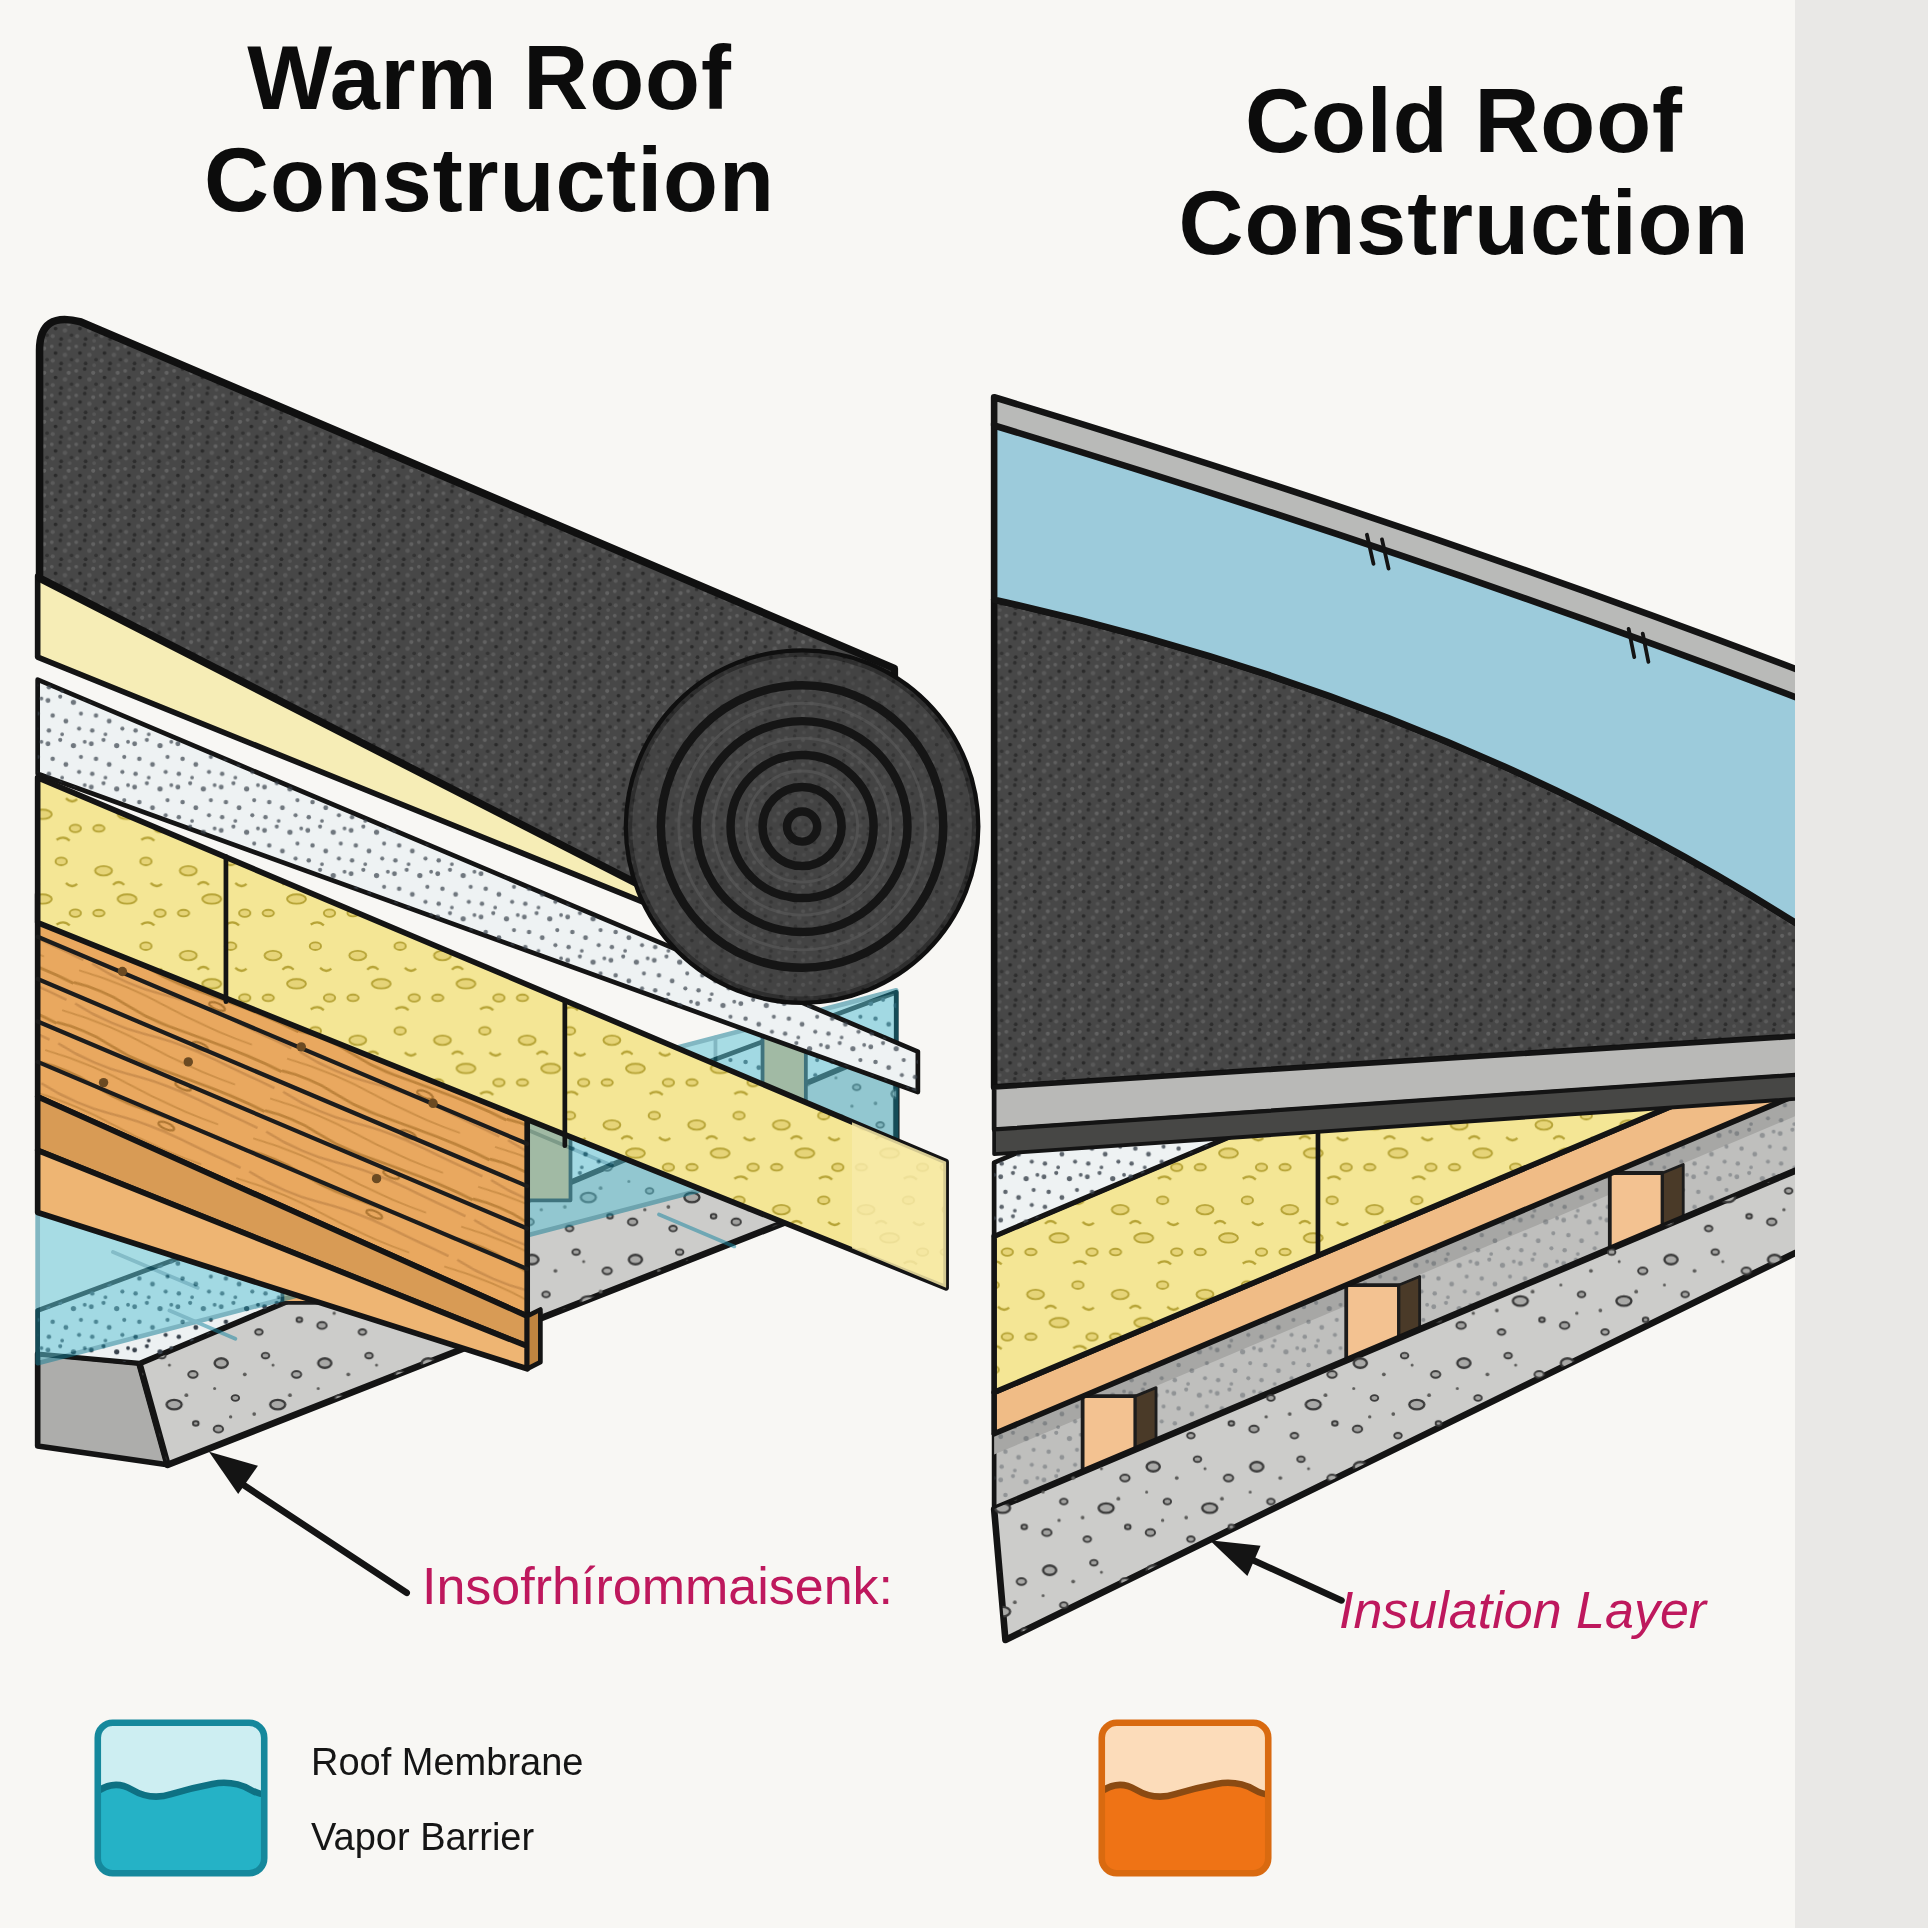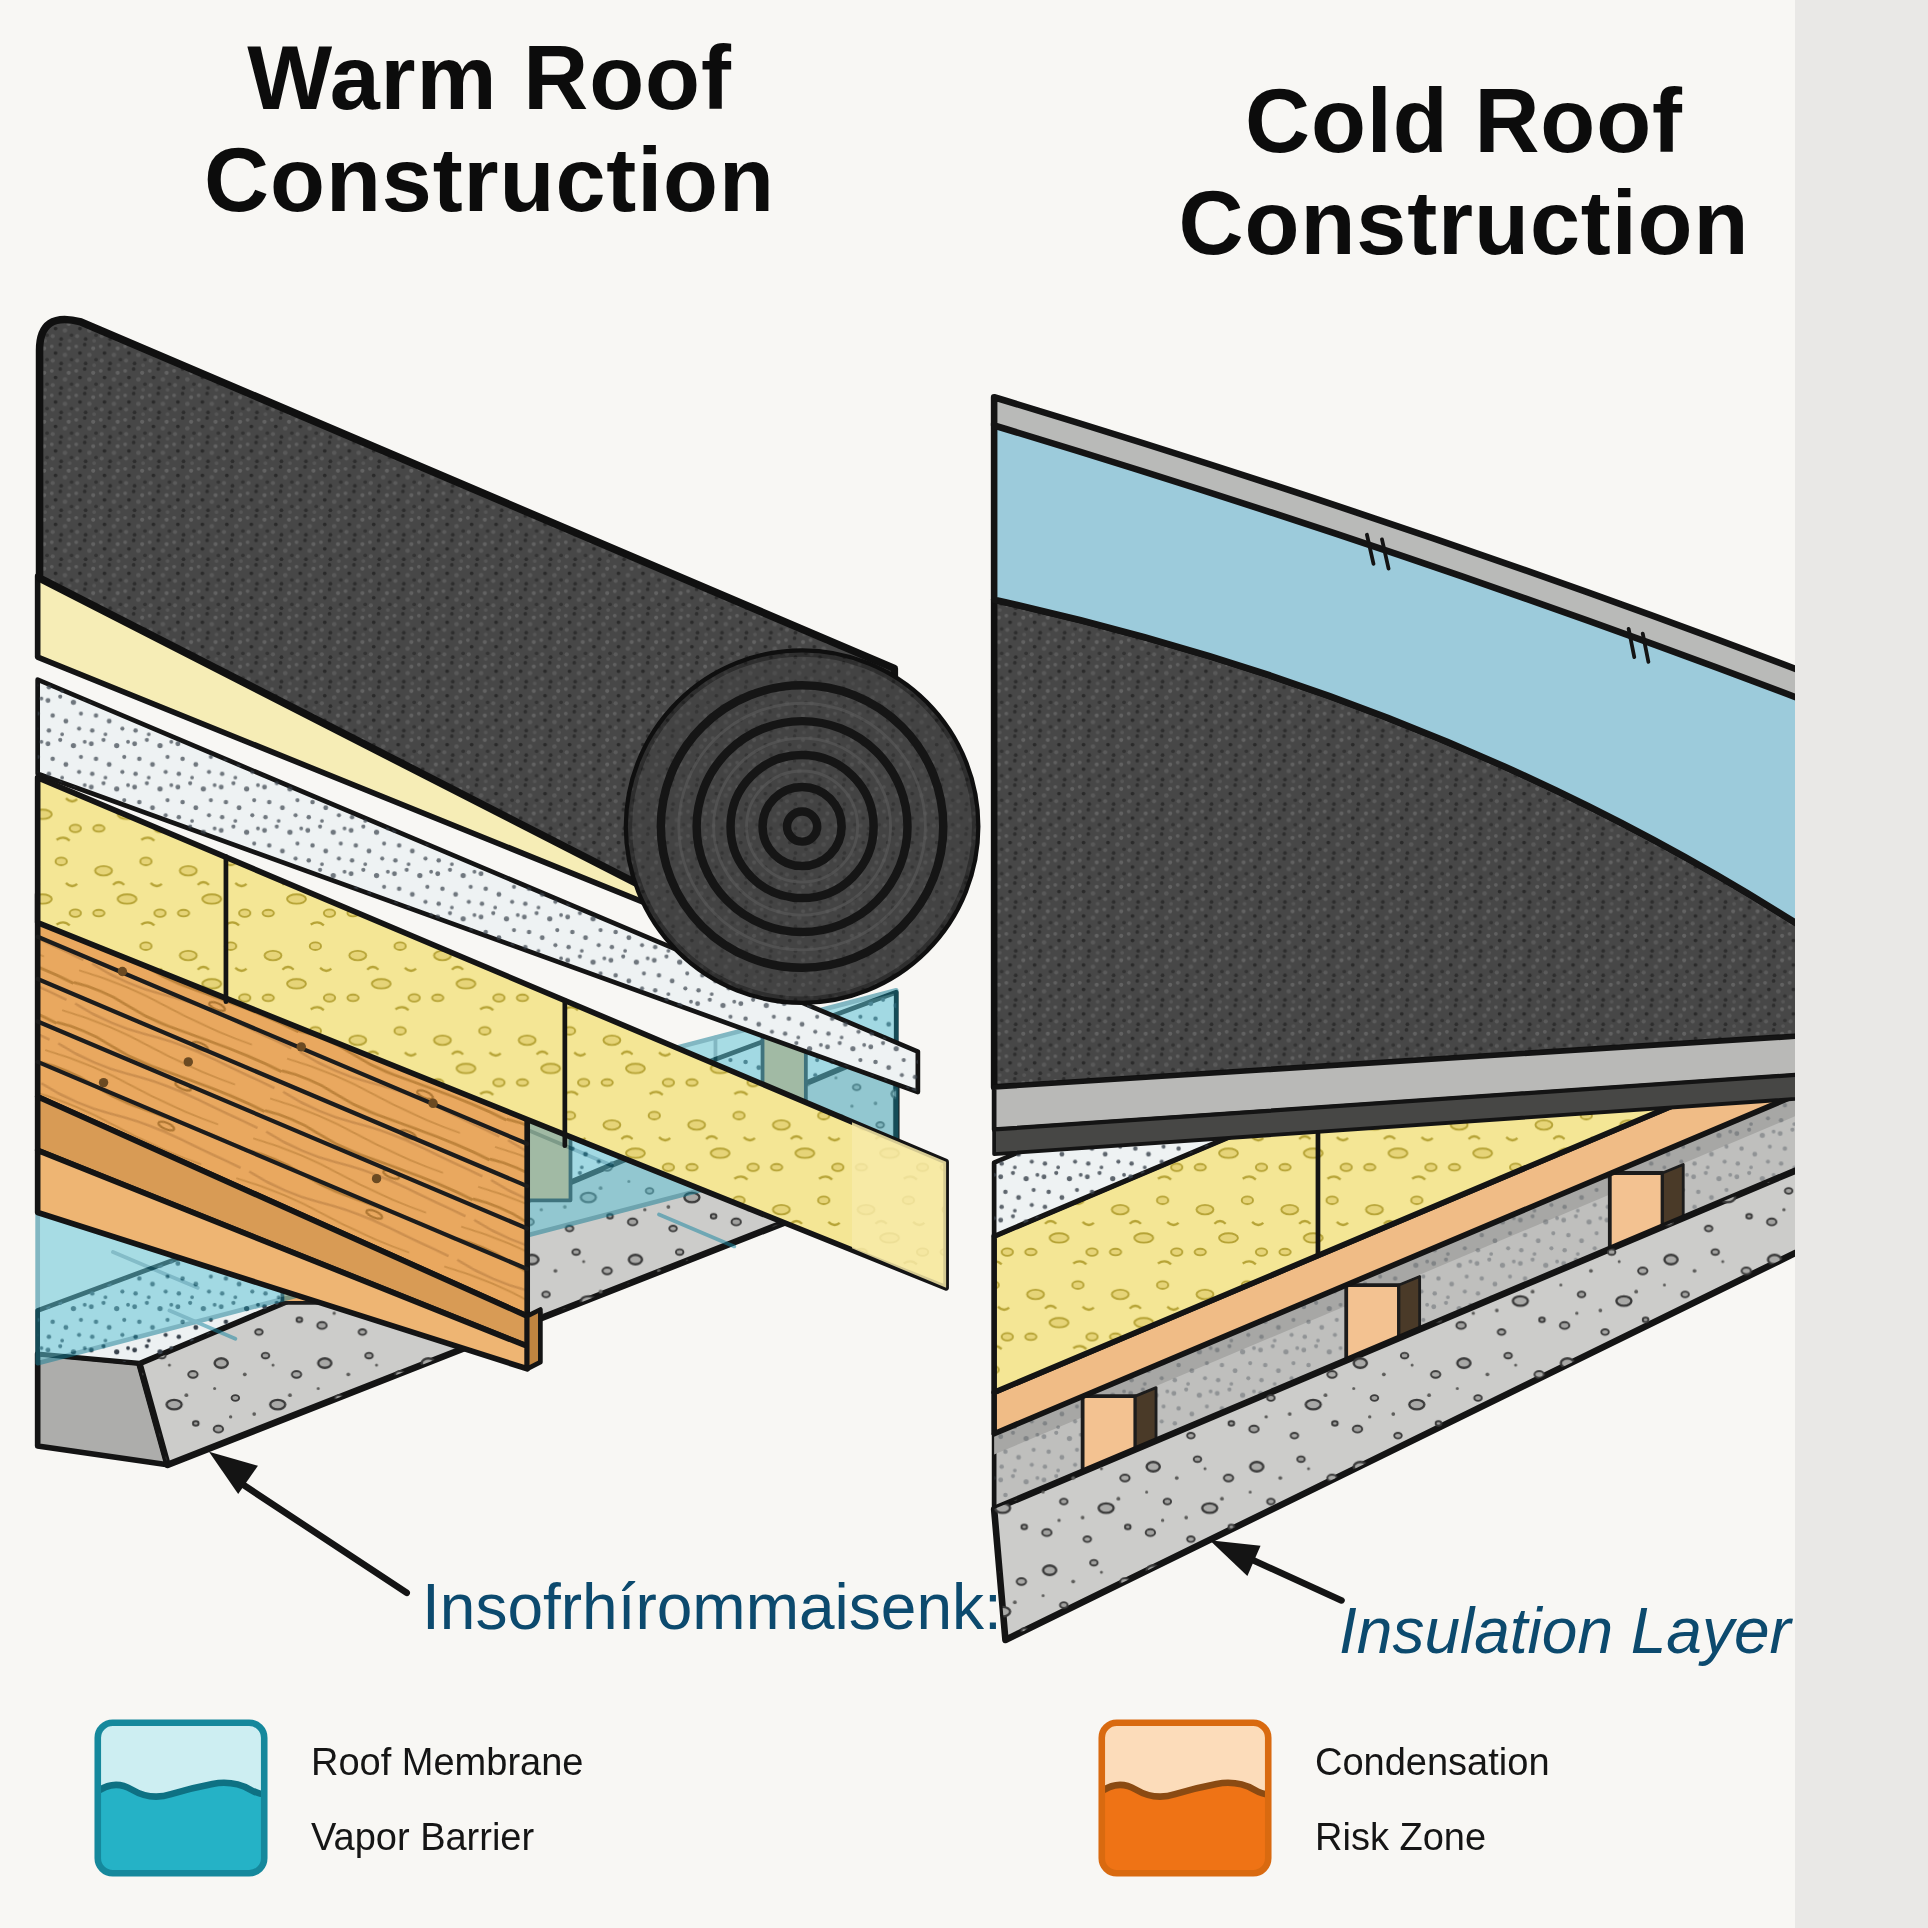--- a/index.html
+++ b/index.html
@@ -12,21 +12,21 @@
   }
   .title {
     position:absolute; text-align:center;
     font-size:90px; font-weight:700; line-height:1.13; color:#0c0c0c;
     letter-spacing:0.9px;
   }
   #title-left  { left:75px;  top:28px; width:829px; }
   #title-right { left:1045px; top:28px; width:838px;margin-top:43px; }
   .diagram-svg { position:absolute; left:0; top:0; width:1928px; height:1928px; }
   .callout {
-    position:absolute; font-size:64px; color:#0c4a6e; white-space:nowrap;margin-top:14px;
+    position:absolute; font-size:52px; color:#be185d; white-space:nowrap;
   }
   #callout-left  { left:422px;  top:1556px; }
   #callout-right { left:1339px; top:1580px;font-style:italic; }
   .legend-swatch { position:absolute; width:174px; height:158px; }
   #legend-swatch-0 { left:94px;  top:1719px; }
   #legend-swatch-1 { left:1098px; top:1719px; }
   .legend-text {
     position:absolute; font-size:38px; line-height:75px; color:#151515;
   }
   #legend-text-0 { left:311px;  top:1725px; }
@@ -282,19 +282,15 @@
           <rect x="4" y="4" width="177" height="160" rx="16"></rect>
         </clipPath>
       </defs>
     <rect x="4" y="4" width="177" height="160" rx="16" fill="#fcdcba"></rect>
     <g clip-path="url(#swclip1)">
       <path d="M0,80 q20,-17 40,-5 t42,5 t44,-11 t40,6 t22,0 L188,170 L0,170 Z" fill="#ef7315"></path>
       <path d="M0,80 q20,-17 40,-5 t42,5 t44,-11 t40,6 t22,0" fill="none" stroke-width="7" stroke="#8a4a12"></path>
     </g>
     <rect x="4" y="4" width="177" height="160" rx="16" fill="none" stroke-width="7" stroke="#d96a10"></rect>
   </svg>
-  <div class="legend-text" id="legend-text-1">
-    <div>Condensation</div>
-    <div>Risk Zone</div>
-  </div>
 
 </div>
 
 
 </body></html>

